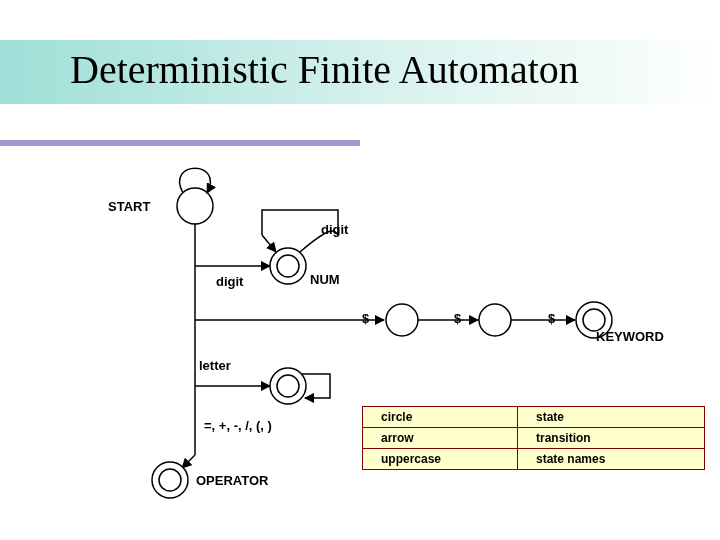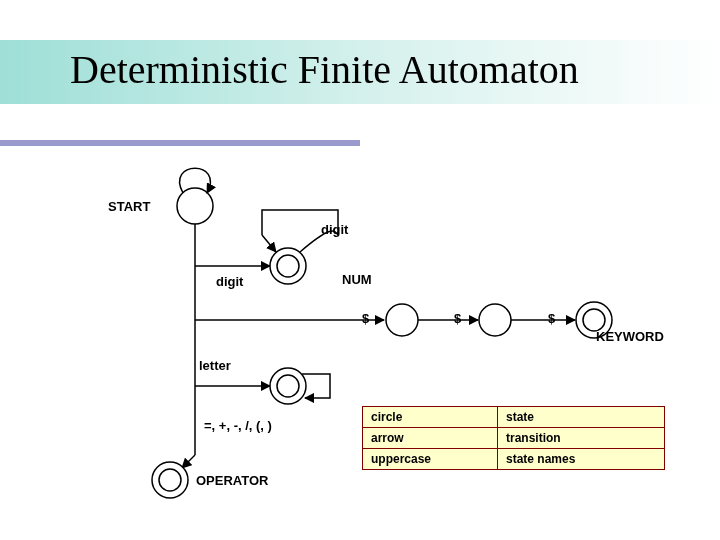--- a/index.html
+++ b/index.html
@@ -59,21 +59,21 @@
   
   .legend {
     position: absolute;
     left: 362px;
     top: 406px;
     border-collapse: collapse;
     background: #ffffcc;
   }
   .legend td {
     border: 1.5px solid #800000;
-    padding: 3px 8px;
+    padding: 3px 18px;
     font-family: Arial, Helvetica, sans-serif;
     font-size: 12px;
     font-weight: bold;
     color: #000;
     white-space: nowrap;
   }
   .legend td:first-child { width: 118px; }
   .legend td:last-child  { width: 150px; }
 </style>
 </head>
@@ -121,21 +121,21 @@
     <path d="M 302 374 L 330 374 L 330 398 L 305 398" fill="none" stroke="#000" stroke-width="1.5" marker-end="url(#arr)"></path>
 
     <line x1="195" y1="455" x2="182" y2="468" stroke="#000" stroke-width="1.5" marker-end="url(#arr)"></line>
     <circle cx="170" cy="480" r="18" fill="#fff" stroke="#000" stroke-width="1.5"></circle>
     <circle cx="170" cy="480" r="11" fill="#fff" stroke="#000" stroke-width="1.5"></circle>
   </svg>
 
   <div class="label" style="left:108px; top:199px;">START</div>
   <div class="label" style="left:321px; top:222px;">digit</div>
   <div class="label" style="left:216px; top:274px;">digit</div>
-  <div class="label" style="left:310px; top:272px;margin-left:32px;">NUM</div>
+  <div class="label" style="left:310px; top:272px;">NUM</div>
   <div class="label" style="left:362px; top:311px;">$</div>
   <div class="label" style="left:454px; top:311px;">$</div>
   <div class="label" style="left:548px; top:311px;">$</div>
   <div class="label" style="left:596px; top:329px;">KEYWORD</div>
   <div class="label" style="left:199px; top:358px;">letter</div>
   <div class="label" style="left:204px; top:418px;">=, +, -, /, (, )</div>
   <div class="label" style="left:196px; top:473px;">OPERATOR</div>
 
   <table class="legend">
     <tbody>

